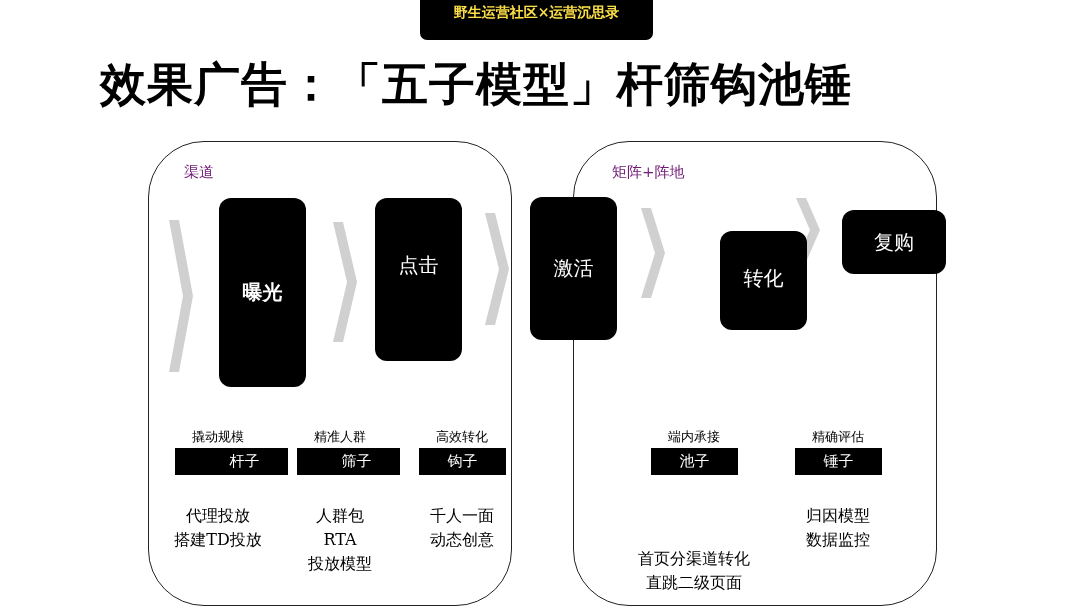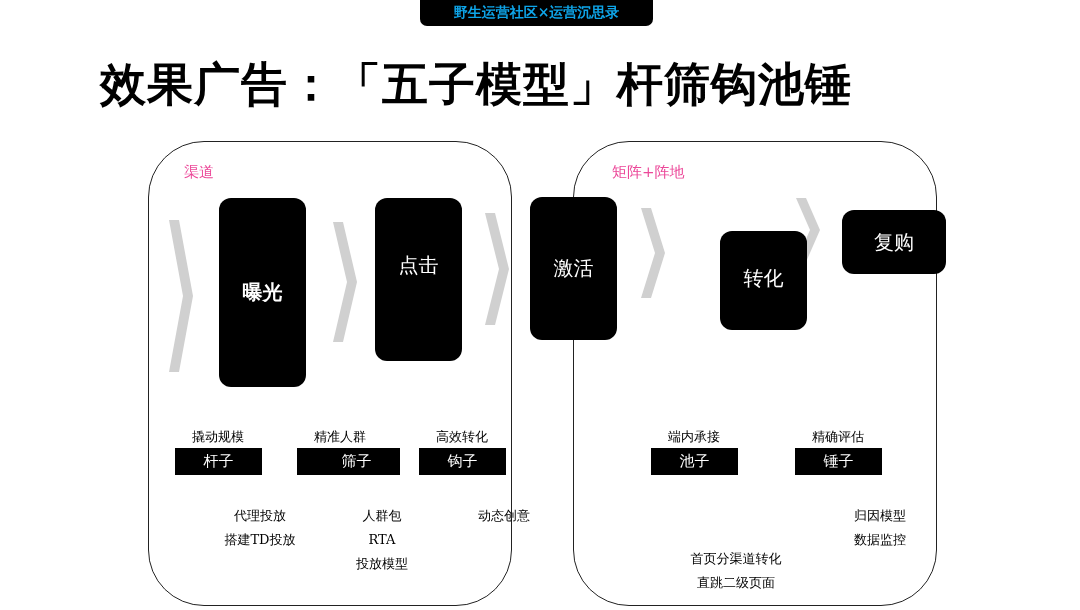--- a/index.html
+++ b/index.html
@@ -1,31 +1,31 @@
 <!DOCTYPE html>
 <html><head>
 <meta charset="utf-8">
 <style>
   html, body { margin:0; padding:0; }
   body { width:1080px; height:610px; background:#ffffff; position:relative; overflow:hidden;
          font-family:"DejaVu Serif","Liberation Serif",serif; color:#000; }
   .abs { position:absolute; }
-  .banner { left:420px; top:0; width:233px; height:26px; background:#000; color:#0ea5e9;
+  .banner { left:420px; top:0; width:233px; height:40px; background:#000; color:#fde047;
             border-radius:0 0 7px 7px; font-size:14px; font-weight:bold; text-align:center; line-height:25px; }
   .title { left:0; top:52px; width:952px; text-align:center; font-size:46px; font-weight:900;
            letter-spacing:1px; line-height:64px; font-family:"DejaVu Sans","Liberation Sans",sans-serif; }
   .panel { border:1.5px solid #222; border-radius:56px; background:transparent; box-sizing:border-box; }
-  .panel-label { font-size:15px; color:#ec4899; }
+  .panel-label { font-size:15px; color:#701a75; }
   .stage { background:#000; color:#fff; border-radius:12px; display:flex; align-items:center; justify-content:center;
            font-size:20px; font-family:"DejaVu Sans","Liberation Sans",sans-serif; }
   .chev { width:24px; }
   .chev svg { width:100%; height:100%; display:block; }
   .cap { font-size:13px; text-align:center; width:120px; }
   .tag { background:#000; color:#fff; width:87px; height:27px; text-align:center; line-height:27px; font-size:15px; }
-  .desc { font-size:13px; text-align:center; width:140px; line-height:24px;padding-left:42px; }
+  .desc { font-size:16px; text-align:center; width:140px; line-height:24px; }
 </style>
 </head>
 <body>
 
 <div class="abs banner">野生运营社区×运营沉思录</div>
 <div class="abs title">效果广告：「五子模型」杆筛钩池锤</div>
 
 <div class="abs panel" style="left:148px;top:141px;width:364px;height:465px;"></div>
 <div class="abs panel" style="left:573px;top:141px;width:364px;height:465px;"></div>
 <div class="abs panel-label" style="left:184px;top:163px;">渠道</div>
@@ -72,36 +72,37 @@
 <div class="abs stage" style="left:842px;top:210px;width:104px;height:64px;">
     <span>复购</span>
   </div>
 
 <div class="abs cap" style="left:158px;top:428px;">撬动规模</div>
 <div class="abs cap" style="left:280px;top:428px;">精准人群</div>
 <div class="abs cap" style="left:402px;top:428px;">高效转化</div>
 <div class="abs cap" style="left:634px;top:428px;">端内承接</div>
 <div class="abs cap" style="left:778px;top:428px;">精确评估</div>
 
-<div class="abs tag" style="left:175px;top:448px;">杆子</div>
+<div class="abs tag" style="left:175px;top:448px;padding-left:26px;">杆子</div>
 <div class="abs tag" style="left:297px;top:448px;padding-left:16px;">筛子</div>
 <div class="abs tag" style="left:419px;top:448px;">钩子</div>
 <div class="abs tag" style="left:651px;top:448px;">池子</div>
 <div class="abs tag" style="left:795px;top:448px;">锤子</div>
 
 <div class="abs desc" style="left:148px;top:504px;">
   <div>代理投放</div>
   <div>搭建TD投放</div>
 </div>
 <div class="abs desc" style="left:270px;top:504px;">
   <div>人群包</div>
   <div>RTA</div>
   <div>投放模型</div>
 </div>
 <div class="abs desc" style="left:392px;top:504px;">
+  <div>千人一面</div>
   <div>动态创意</div>
 </div>
 <div class="abs desc" style="left:624px;top:504px;margin-top:43px;">
   <div>首页分渠道转化</div>
   <div>直跳二级页面</div>
 </div>
 <div class="abs desc" style="left:768px;top:504px;">
   <div>归因模型</div>
   <div>数据监控</div>
 </div>

